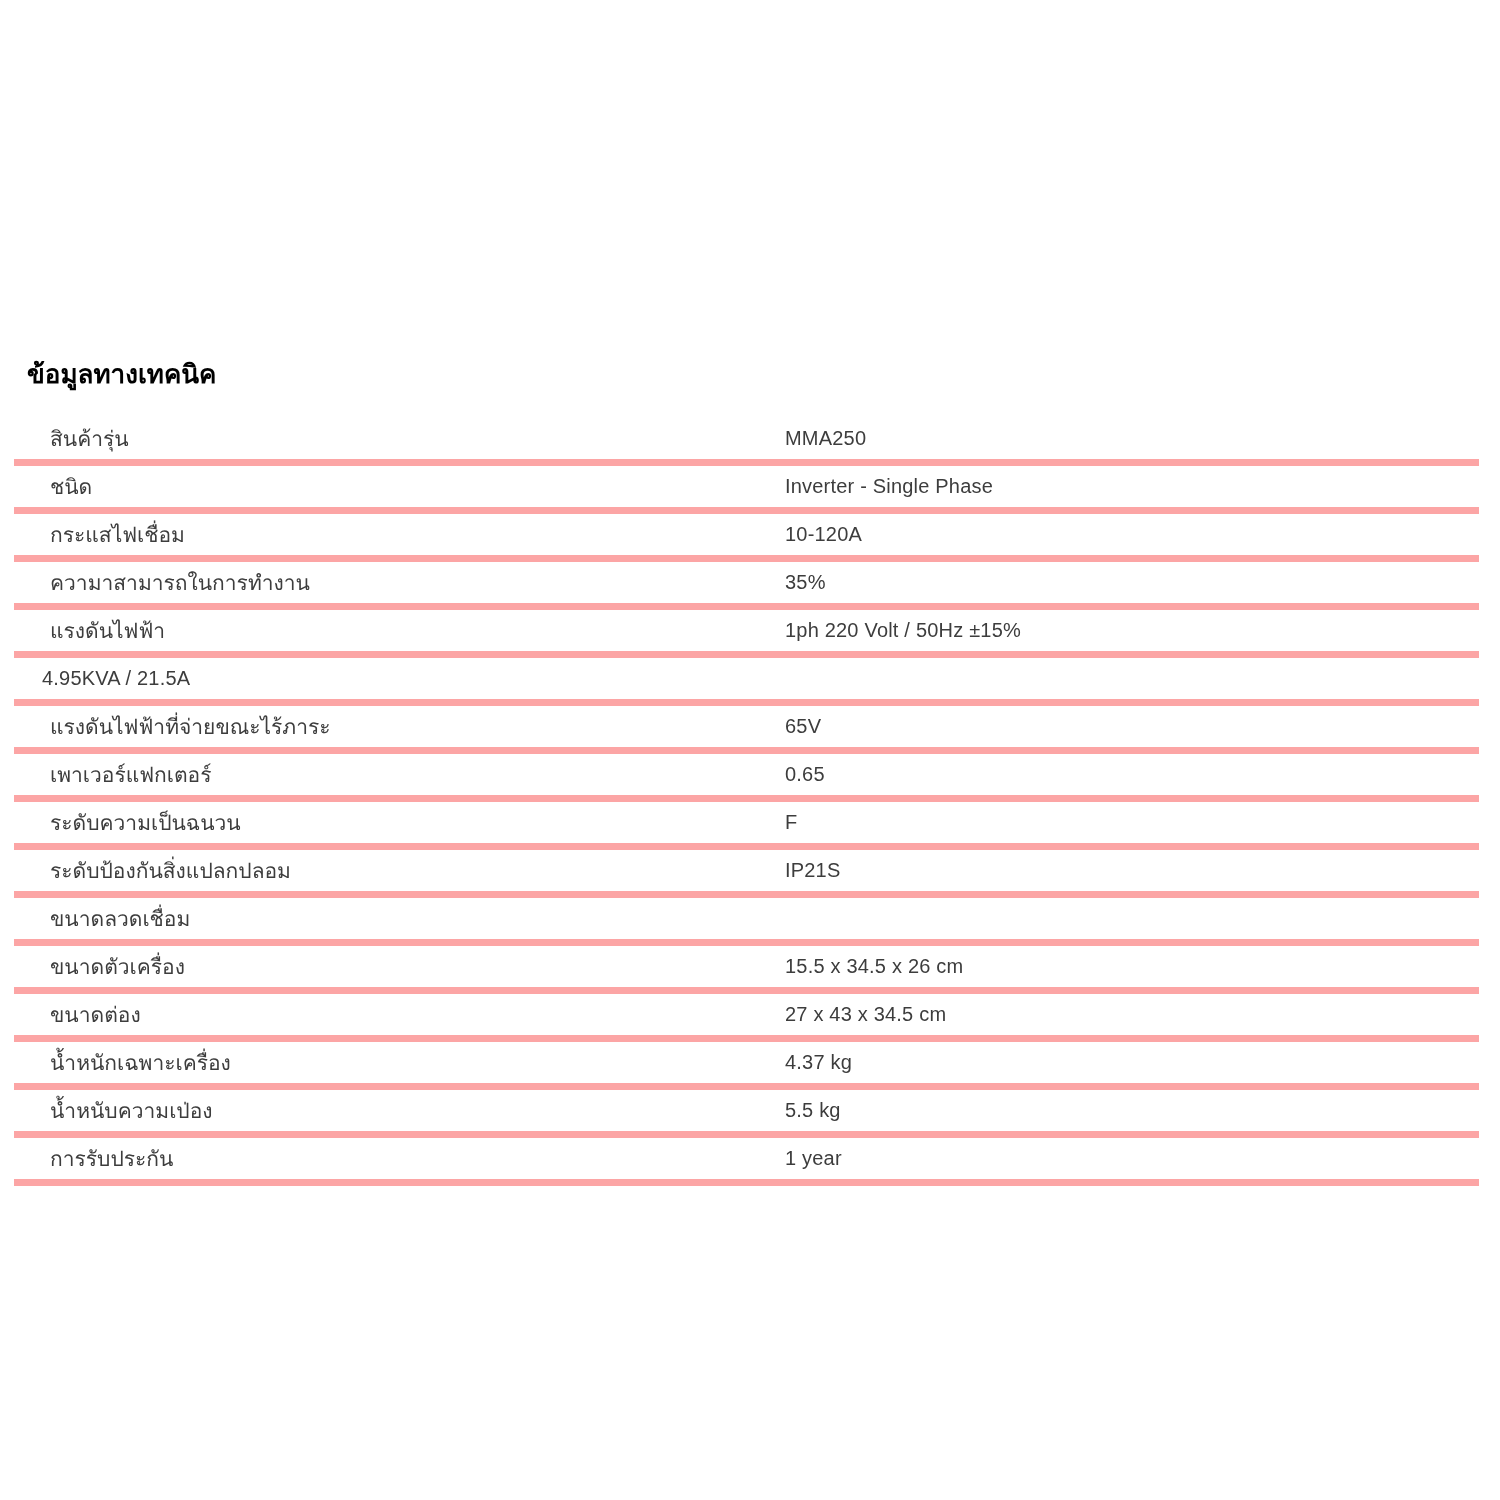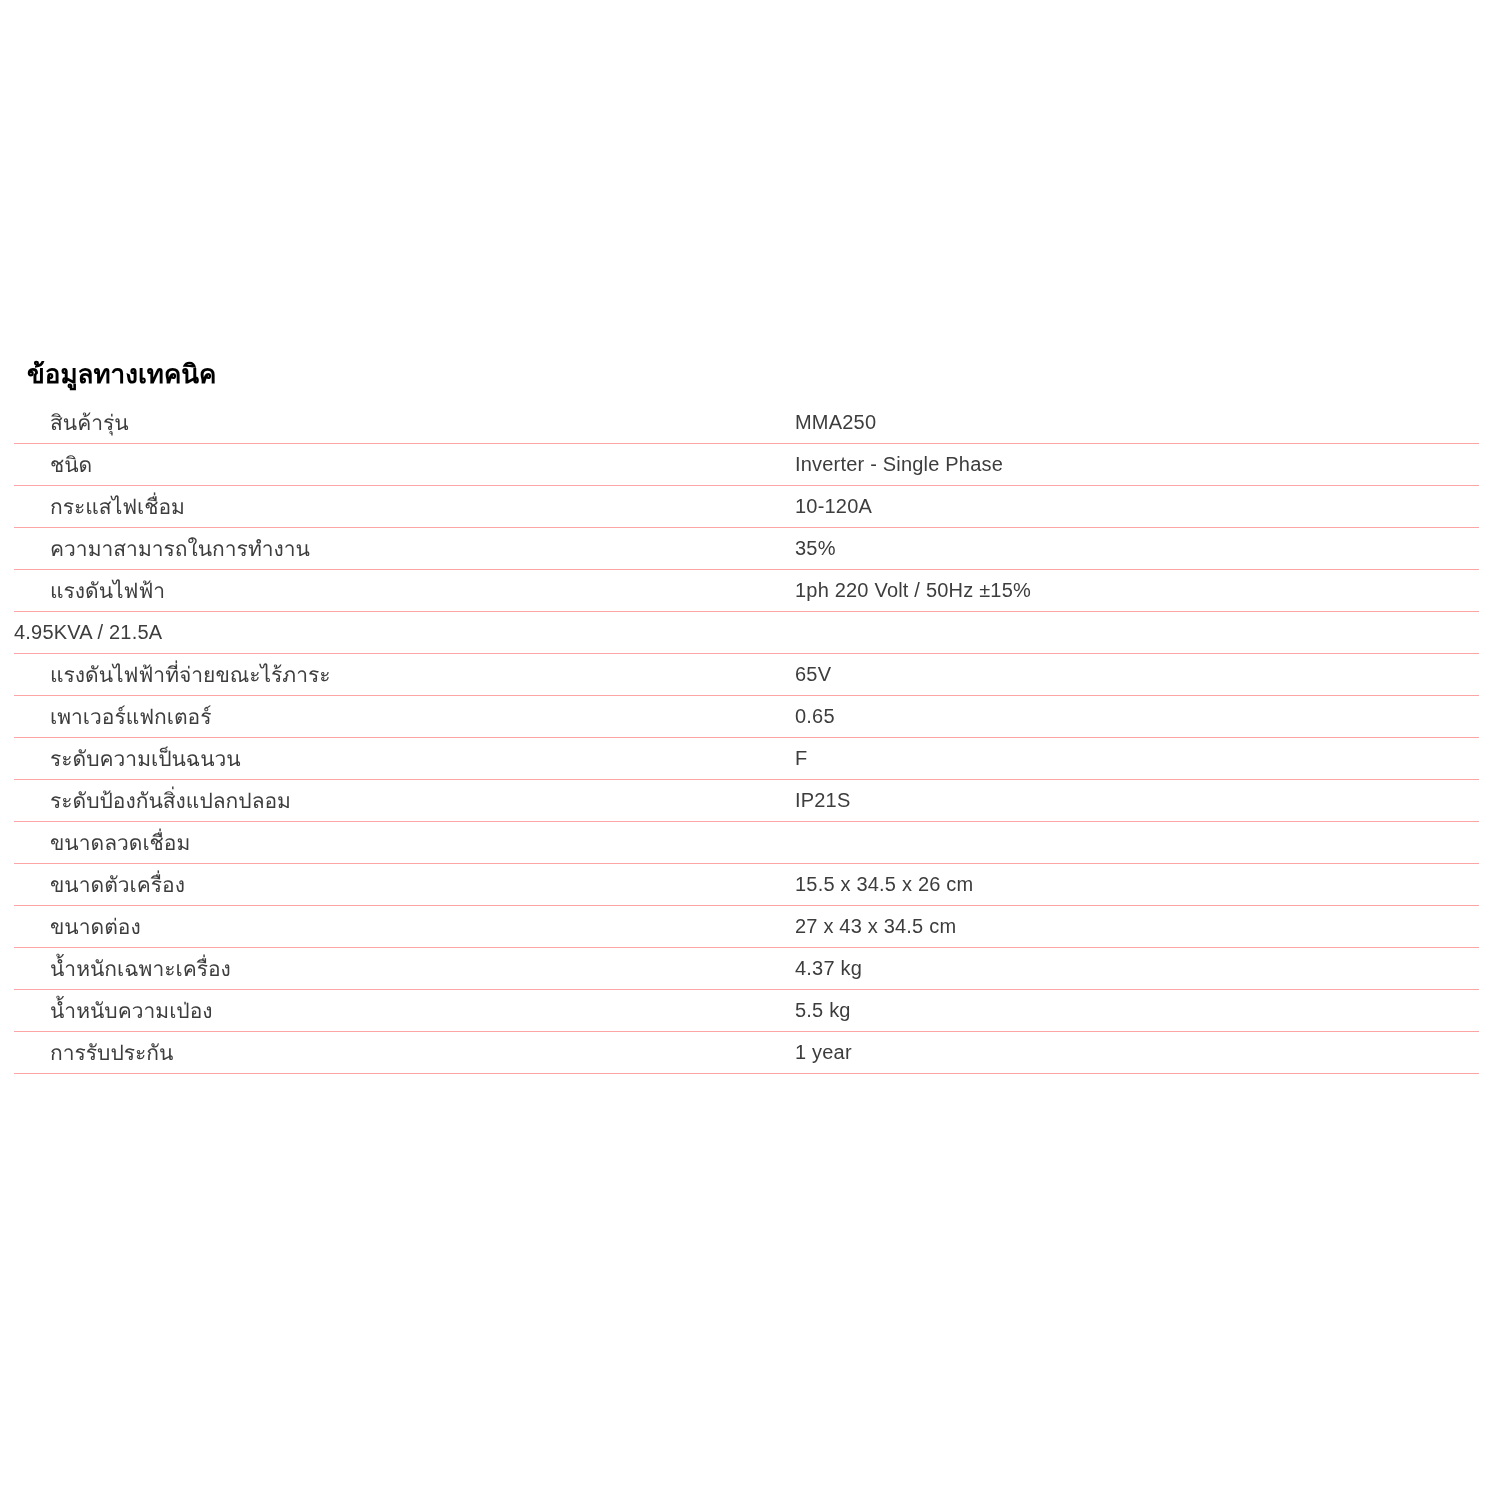--- a/index.html
+++ b/index.html
@@ -15,54 +15,54 @@
     color: #3d3d3d;
     overflow: hidden;
   }
   .spec-section {
     position: absolute;
     left: 14px;
     top: 358px;
     width: 1465px;
   }
   .spec-title {
-    margin: 0 0 12px 13px;
+    margin: 0 0 28px 13px;
     font-size: 26px;
     line-height: 32px;
     font-weight: 700;
     color: #000000;
   }
   .spec-table {
     width: 100%;
   }
   .spec-row {
     display: flex;
     align-items: center;
     height: 41px;
-    border-bottom: 1px solid #fca5a5;
-    gap: 38px;
+    border-bottom: 7px solid #fca5a5;
   }
   .spec-label {
     flex: 0 0 743px;
     box-sizing: border-box;
     padding-left: 36px;
     font-size: 21px;
     line-height: 41px;
     color: #3d3d3d;
     white-space: nowrap;
     overflow: hidden;
   }
   .spec-value {
     flex: 1 1 auto;
     font-size: 20px;
     line-height: 41px;
     color: #3d3d3d;
     letter-spacing: 0.2px;
     white-space: nowrap;
     overflow: hidden;
+    margin-left: 28px;
   }
 </style>
 </head>
 <body>
 
 <div class="spec-section">
   <h2 class="spec-title">ข้อมูลทางเทคนิค</h2>
 
   <div class="spec-table">
     <div class="spec-row">

